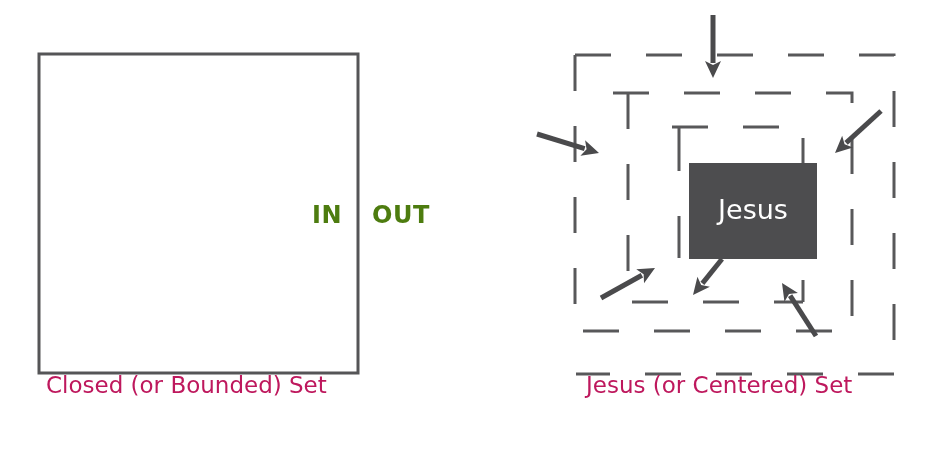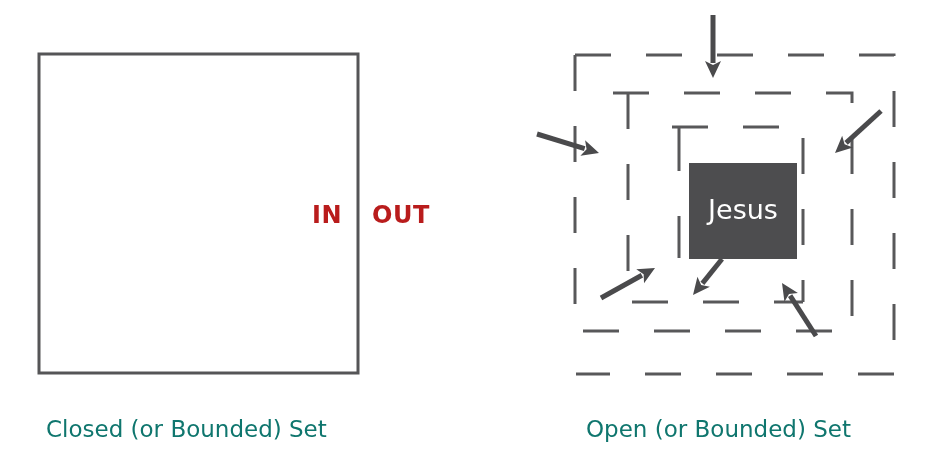--- a/index.html
+++ b/index.html
@@ -2,24 +2,24 @@
 <html><head>
 <meta charset="utf-8">
 <style>
   html, body { margin:0; padding:0; background:#ffffff; }
   body { width:944px; height:465px; position:relative; overflow:hidden; font-family:"DejaVu Sans", sans-serif; }
   svg { position:absolute; left:0; top:0; }
   .solid { fill:none; stroke:#555557; stroke-width:3; }
   .dash { fill:none; stroke:#58585a; stroke-width:3; stroke-dasharray:36 35; }
   .arrow-line { stroke:#4a4a4c; stroke-width:5; stroke-linecap:butt; fill:none; }
   .arrow-head { fill:#4a4a4c; }
-  .lbl { position:absolute; color:#b91c1c; white-space:nowrap; }
+  .lbl { position:absolute; color:#4d7c0f; white-space:nowrap; }
   .io { font-weight:bold; font-size:24px; top:201px; letter-spacing:0.5px; }
-  .caption { font-size:23px; top:416px; color:#0f766e; font-family:"DejaVu Sans", sans-serif; }
-  .jesus-box { position:absolute; left:689px; top:163px; width:108px; height:96px; background:#4d4d4f; display:flex; align-items:center; justify-content:center; }
+  .caption { font-size:23px; top:372px; color:#be185d; font-family:"DejaVu Sans", sans-serif; }
+  .jesus-box { position:absolute; left:689px; top:163px; width:128px; height:96px; background:#4d4d4f; display:flex; align-items:center; justify-content:center; }
   .jesus-text { color:#ffffff; font-size:27px; font-family:"DejaVu Sans", sans-serif; margin-top:-4px; }
 </style>
 </head>
 <body>
 
 <svg width="944" height="465">
 
   <rect class="solid" x="39" y="54" width="319" height="319"></rect>
 
   <g>
@@ -67,13 +67,13 @@
     </g>
 </svg>
 
 <div class="lbl io" style="left:312px;">IN</div>
 <div class="lbl io" style="left:372px;text-align:center;">OUT</div>
 <div class="lbl caption" style="left:46px;">Closed (or Bounded) Set</div>
 
 <div class="jesus-box">
   <span class="jesus-text">Jesus</span>
 </div>
-<div class="lbl caption" style="left:586px;">Open (or Bounded) Set</div>
+<div class="lbl caption" style="left:586px;">Jesus (or Centered) Set</div>
 
 </body></html>

